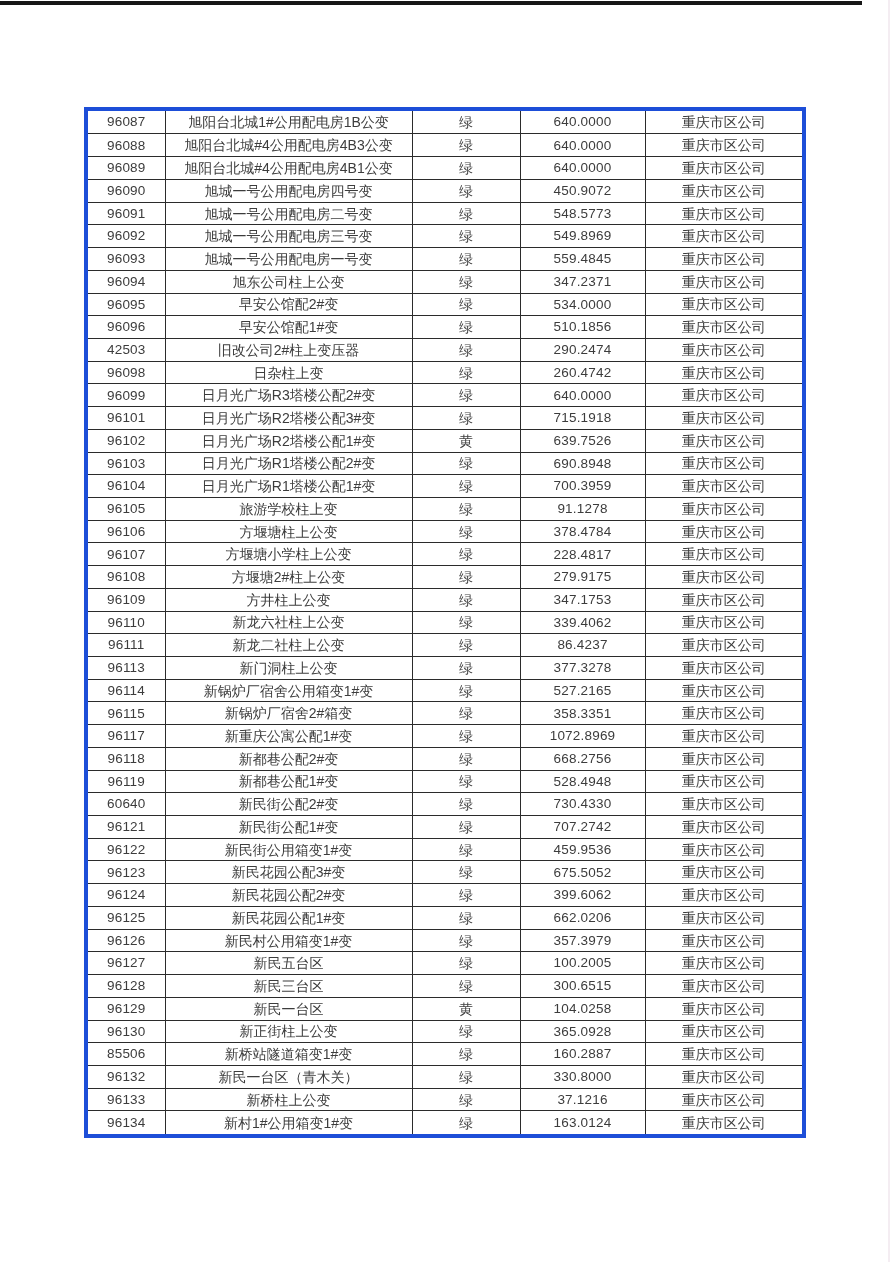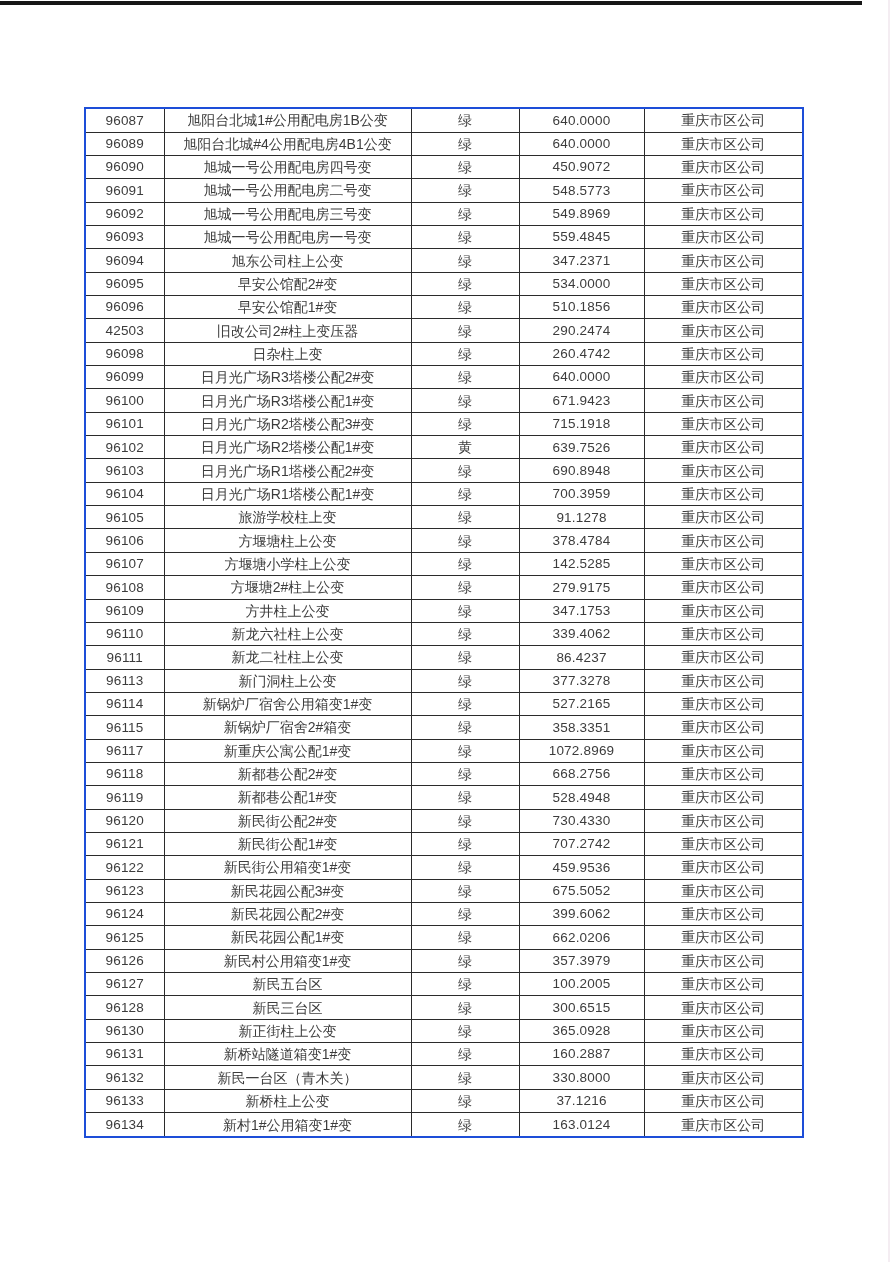--- a/index.html
+++ b/index.html
@@ -35,21 +35,21 @@
   .table-wrap {
     position: absolute;
     left: 84px;
     top: 107px;
   }
   table.data-table {
     border-collapse: collapse;
     table-layout: fixed;
     width: 718px;
     height: 1031px;
-    border: 2px solid #1d4ed8;
+    border: 4px solid #1d4ed8;
   }
   table.data-table td {
     border: 1px solid #2b2b2b;
     text-align: center;
     vertical-align: middle;
     padding: 0 2px;
     font-size: 14px;
     line-height: 1;
     color: #3c3c3c;
     white-space: nowrap;
@@ -78,20 +78,27 @@
     </colgroup>
     <tbody id="table-body">
         <tr>
           <td class="col-id">96087</td>
           <td class="col-name">旭阳台北城1#公用配电房1B公变</td>
           <td class="col-status">绿</td>
           <td class="col-capacity">640.0000</td>
           <td class="col-company">重庆市区公司</td>
         </tr>
         <tr>
+          <td class="col-id">96088</td>
+          <td class="col-name">旭阳台北城#4公用配电房4B3公变</td>
+          <td class="col-status">绿</td>
+          <td class="col-capacity">640.0000</td>
+          <td class="col-company">重庆市区公司</td>
+        </tr>
+        <tr>
           <td class="col-id">96089</td>
           <td class="col-name">旭阳台北城#4公用配电房4B1公变</td>
           <td class="col-status">绿</td>
           <td class="col-capacity">640.0000</td>
           <td class="col-company">重庆市区公司</td>
         </tr>
         <tr>
           <td class="col-id">96090</td>
           <td class="col-name">旭城一号公用配电房四号变</td>
           <td class="col-status">绿</td>
@@ -152,27 +159,20 @@
           <td class="col-name">日杂柱上变</td>
           <td class="col-status">绿</td>
           <td class="col-capacity">260.4742</td>
           <td class="col-company">重庆市区公司</td>
         </tr>
         <tr>
           <td class="col-id">96099</td>
           <td class="col-name">日月光广场R3塔楼公配2#变</td>
           <td class="col-status">绿</td>
           <td class="col-capacity">640.0000</td>
-          <td class="col-company">重庆市区公司</td>
-        </tr>
-        <tr>
-          <td class="col-id">96100</td>
-          <td class="col-name">日月光广场R3塔楼公配1#变</td>
-          <td class="col-status">绿</td>
-          <td class="col-capacity">671.9423</td>
           <td class="col-company">重庆市区公司</td>
         </tr>
         <tr>
           <td class="col-id">96101</td>
           <td class="col-name">日月光广场R2塔楼公配3#变</td>
           <td class="col-status">绿</td>
           <td class="col-capacity">715.1918</td>
           <td class="col-company">重庆市区公司</td>
         </tr>
         <tr>
@@ -207,21 +207,21 @@
           <td class="col-id">96106</td>
           <td class="col-name">方堰塘柱上公变</td>
           <td class="col-status">绿</td>
           <td class="col-capacity">378.4784</td>
           <td class="col-company">重庆市区公司</td>
         </tr>
         <tr>
           <td class="col-id">96107</td>
           <td class="col-name">方堰塘小学柱上公变</td>
           <td class="col-status">绿</td>
-          <td class="col-capacity">142.5285</td>
+          <td class="col-capacity">228.4817</td>
           <td class="col-company">重庆市区公司</td>
         </tr>
         <tr>
           <td class="col-id">96108</td>
           <td class="col-name">方堰塘2#柱上公变</td>
           <td class="col-status">绿</td>
           <td class="col-capacity">279.9175</td>
           <td class="col-company">重庆市区公司</td>
         </tr>
         <tr>
@@ -281,21 +281,21 @@
           <td class="col-company">重庆市区公司</td>
         </tr>
         <tr>
           <td class="col-id">96119</td>
           <td class="col-name">新都巷公配1#变</td>
           <td class="col-status">绿</td>
           <td class="col-capacity">528.4948</td>
           <td class="col-company">重庆市区公司</td>
         </tr>
         <tr>
-          <td class="col-id">96120</td>
+          <td class="col-id">60640</td>
           <td class="col-name">新民街公配2#变</td>
           <td class="col-status">绿</td>
           <td class="col-capacity">730.4330</td>
           <td class="col-company">重庆市区公司</td>
         </tr>
         <tr>
           <td class="col-id">96121</td>
           <td class="col-name">新民街公配1#变</td>
           <td class="col-status">绿</td>
           <td class="col-capacity">707.2742</td>
@@ -344,28 +344,35 @@
           <td class="col-company">重庆市区公司</td>
         </tr>
         <tr>
           <td class="col-id">96128</td>
           <td class="col-name">新民三台区</td>
           <td class="col-status">绿</td>
           <td class="col-capacity">300.6515</td>
           <td class="col-company">重庆市区公司</td>
         </tr>
         <tr>
+          <td class="col-id">96129</td>
+          <td class="col-name">新民一台区</td>
+          <td class="col-status">黄</td>
+          <td class="col-capacity">104.0258</td>
+          <td class="col-company">重庆市区公司</td>
+        </tr>
+        <tr>
           <td class="col-id">96130</td>
           <td class="col-name">新正街柱上公变</td>
           <td class="col-status">绿</td>
           <td class="col-capacity">365.0928</td>
           <td class="col-company">重庆市区公司</td>
         </tr>
         <tr>
-          <td class="col-id">96131</td>
+          <td class="col-id">85506</td>
           <td class="col-name">新桥站隧道箱变1#变</td>
           <td class="col-status">绿</td>
           <td class="col-capacity">160.2887</td>
           <td class="col-company">重庆市区公司</td>
         </tr>
         <tr>
           <td class="col-id">96132</td>
           <td class="col-name">新民一台区（青木关）</td>
           <td class="col-status">绿</td>
           <td class="col-capacity">330.8000</td>

